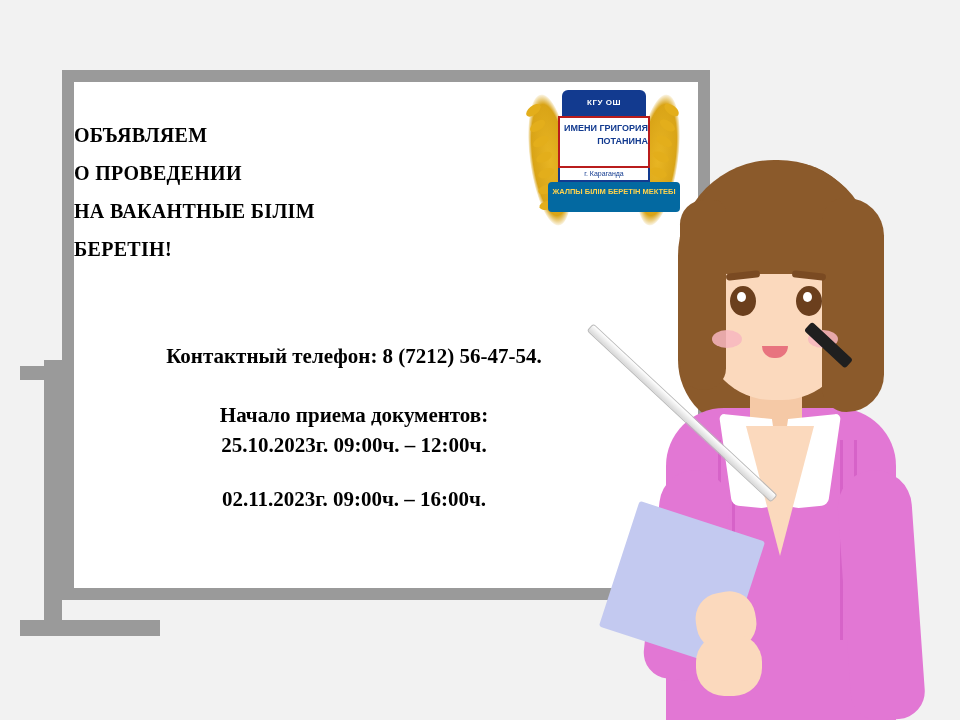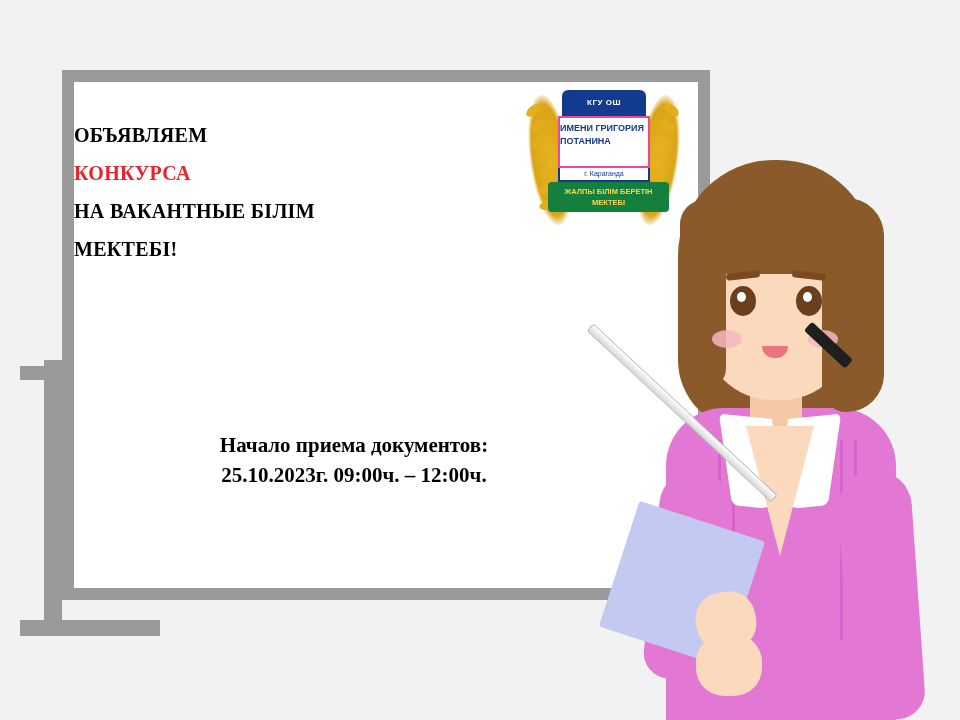--- a/index.html
+++ b/index.html
@@ -97,21 +97,20 @@
 
   .date-block {
     position: absolute;
     left: 74px;
     width: 560px;
     text-align: center;
     font-weight: bold;
     font-size: 21px;
     line-height: 30px;
     color: #000000;
-    margin-top: 30px;
   }
   .date-block.start { top: 400px; }
   .date-block.end   { top: 484px; }
 
   
   .emblem {
     position: absolute;
     left: 524px;
     top: 80px;
     width: 160px;
@@ -158,26 +157,26 @@
     letter-spacing: 0.5px;
     font-family: "Liberation Sans", sans-serif;
   }
   .emblem-mid {
     position: absolute;
     left: 4px;
     top: 26px;
     width: 92px;
     height: 52px;
     background: #ffffff;
-    border: 2px solid #ec4899;
+    border: 2px solid #b91c1c;
     box-sizing: border-box;
     color: #123a8f;
     font-size: 9px;
     font-weight: bold;
-    text-align: left;
+    text-align: right;
     line-height: 13px;
     padding-top: 4px;
     font-family: "Liberation Sans", sans-serif;
   }
   .emblem-city {
     position: absolute;
     left: 4px;
     top: 78px;
     width: 92px;
     height: 14px;
@@ -188,23 +187,23 @@
     color: #123a8f;
     font-size: 7px;
     text-align: center;
     line-height: 12px;
     font-family: "Liberation Sans", sans-serif;
   }
   .emblem-ribbon {
     position: absolute;
     left: -6px;
     top: 92px;
-    width: 121px;
+    width: 132px;
     height: 30px;
-    background: #15803d;
+    background: #0369a1;
     border-radius: 4px;
     color: #ffd34d;
     font-size: 7.5px;
     font-weight: bold;
     text-align: center;
     line-height: 11px;
     padding-top: 4px;
     box-sizing: border-box;
     font-family: "Liberation Sans", sans-serif;
   }
@@ -328,32 +327,34 @@
 
   <div class="board-leg-arm"></div>
   <div class="board-leg-vert"></div>
   <div class="board-leg-horz"></div>
 
   <div class="board-frame"></div>
   <div class="board-inner"></div>
 
   <div class="headline">
     <div>ОБЪЯВЛЯЕМ</div>
-    <div class="accent">КОНКУРСА</div>
+    <div>О ПРОВЕДЕНИИ</div>
     <div>НА ВАКАНТНЫЕ БІЛІМ</div>
-    <div>МЕКТЕБІ!</div>
+    <div>БЕРЕТІН!</div>
   </div>
 
+  <div class="phone-line">Контактный телефон: 8 (7212) 56-47-54.</div>
 
   <div class="date-block start">
     <div>Начало приема документов:</div>
     <div>25.10.2023г. 09:00ч. – 12:00ч.</div>
   </div>
 
   <div class="date-block end">
+    <div>02.11.2023г. 09:00ч. – 16:00ч.</div>
   </div>
 
   <div class="emblem">
     <div class="wreath-left">
         <div class="leaf" style="left: 2px; top: 10px; transform: rotate(-30deg);"></div>
         <div class="leaf" style="left: 3.9177px; top: 26px; transform: rotate(-26deg);"></div>
         <div class="leaf" style="left: 5.36588px; top: 42px; transform: rotate(-22deg);"></div>
         <div class="leaf" style="left: 5.98998px; top: 58px; transform: rotate(-18deg);"></div>
         <div class="leaf" style="left: 5.63719px; top: 74px; transform: rotate(-14deg);"></div>
         <div class="leaf" style="left: 4.39389px; top: 90px; transform: rotate(-10deg);"></div>

